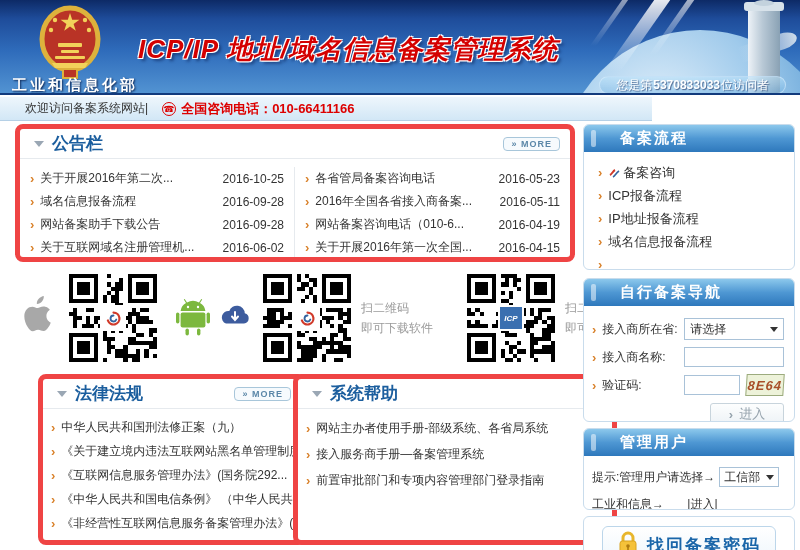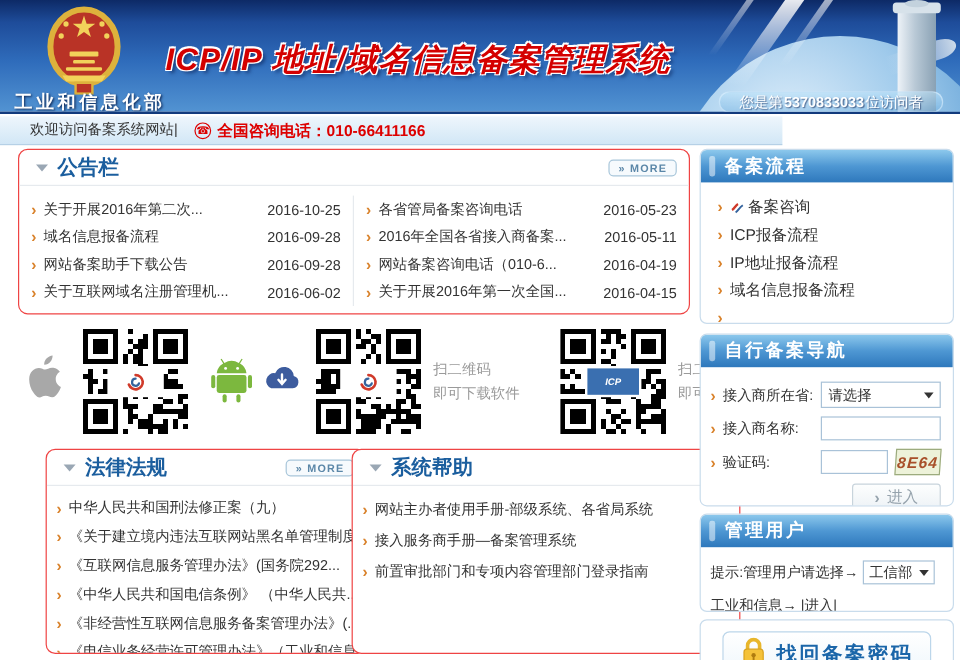--- a/index.html
+++ b/index.html
@@ -36,58 +36,58 @@
 
   
   .welcome{position:absolute;left:0;top:97px;width:652px;height:24px;display:flex;align-items:center;
     background:linear-gradient(180deg,#eef6fc,#d2e7f6);border-bottom:1px solid #b5d0e6;font-size:12px;color:#333;}
   .welcome .wtext{margin-left:25px;}
   .phone-icon{width:14px;height:14px;border:1px solid #d00;border-radius:50%;color:#d00;font-size:9px;line-height:12px;
     text-align:center;margin:0 5px 0 14px;flex:0 0 auto;}
   .hotline{color:#d00;font-weight:bold;font-size:13px;}
 
   
-  .panel{position:absolute;background:#fff;border:1px solid #ef4444;border-radius:8px;overflow:hidden;}
+  .panel{position:absolute;background:#fff;border:5px solid #ef4444;border-radius:8px;overflow:hidden;}
   .phead{display:flex;align-items:center;height:30px;padding:0 10px;border-bottom:1px solid #e6eaee;}
   .tri{width:0;height:0;border-left:5px solid transparent;border-right:5px solid transparent;border-top:6px solid #9aa7b4;margin:0 8px 0 4px;}
   .ptitle{color:#1b5e9e;font-size:17px;font-weight:bold;}
   .more{margin-left:auto;font-size:9px;font-weight:bold;color:#5b87a8;border:1px solid #a8c6da;border-radius:4px;
     padding:1px 7px;background:#f6fafd;letter-spacing:1px;cursor:pointer;white-space:nowrap;}
   .bullet{color:#d9822b;font-weight:bold;margin-right:6px;font-size:13px;flex:0 0 auto;}
 
   
   #ann{left:15px;top:124px;width:560px;height:138px;}
   .ann-cols{display:flex;padding-top:8px;}
   .acol{width:50%;padding:0 10px;}
   .acol.first{border-right:1px solid #e6eaee;}
   .arow{display:flex;align-items:center;height:23px;font-size:12px;color:#333;cursor:pointer;}
   .arow .t{flex:1;white-space:nowrap;overflow:hidden;}
   .arow .d{margin-left:6px;color:#333;}
 
   
   #qrsec{position:absolute;left:15px;top:268px;width:560px;height:100px;display:flex;align-items:center;}
   .qr{position:relative;width:88px;height:88px;flex:0 0 auto;}
   .qsvg{position:absolute;inset:0;width:100%;height:100%;}
-  .qr-logo{position:absolute;left:50%;top:50%;transform:translate(-50%,-50%);width:43px;height:22px;background:#fff;
+  .qr-logo{position:absolute;left:50%;top:50%;transform:translate(-50%,-50%);width:22px;height:22px;background:#fff;
     display:flex;align-items:center;justify-content:center;box-shadow:0 0 0 2px #fff;}
   .qr-logo.blue{background:#3a6fb0;}
   .qr-logo.blue span{color:#fff;font-size:8px;font-weight:bold;font-style:italic;}
   .qcap{margin-left:10px;font-size:12px;color:#9a9a9a;line-height:20px;flex:0 0 auto;}
 
   
   #laws{left:15px;top:374px;width:268px;height:171px;margin-left:23px;}
   #help{left:293px;top:374px;width:324px;height:171px;}
   .lrow{display:flex;align-items:center;height:24px;font-size:12px;color:#333;padding:0 8px;cursor:pointer;}
   .lrow .t{white-space:nowrap;overflow:hidden;}
   #help .lrow{height:26px;}
   .llist{padding-top:6px;}
 
   
   .rpanel{position:absolute;left:583px;width:212px;background:#fff;border:1px solid #c9dcec;border-radius:6px;overflow:hidden;}
-  .rhead{height:27px;display:flex;align-items:center;color:#fff;font-weight:bold;font-size:15px;padding-left:20px;position:relative;
+  .rhead{height:27px;display:flex;align-items:center;color:#fff;font-weight:bold;font-size:15px;padding-left:36px;position:relative;
     background:linear-gradient(180deg,#8cc8ec 0%,#4e97d3 50%,#2e78bc 100%);letter-spacing:2px;}
   .rhead:before{content:"";position:absolute;left:7px;top:5px;bottom:5px;width:5px;background:rgba(255,255,255,.5);border-radius:2px;}
   #process{top:124px;height:146px;}
   .plist{padding:9px 0 0 14px;}
   .prow{display:flex;align-items:center;height:23px;font-size:13px;color:#333;cursor:pointer;}
   .hot-icon{margin-right:2px;display:inline-flex;}
 
   #selfnav{top:278px;height:144px;}
   .form{padding:12px 10px 0 8px;font-size:12px;color:#333;}
   .frow{display:flex;align-items:center;margin-bottom:7px;}
@@ -104,21 +104,21 @@
   .enter{width:74px;height:22px;border:1px solid #c8d4dc;border-radius:3px;color:#96a3ad;font-size:13px;
     background:linear-gradient(#fdfefe,#edf2f6);display:flex;align-items:center;justify-content:center;cursor:pointer;}
   .enter .arr{margin-right:6px;font-weight:bold;}
 
   #admin{top:428px;height:82px;}
   .admin-body{padding:11px 8px 0 8px;font-size:12px;color:#333;}
   .aline{display:flex;align-items:center;}
   .mini-select{width:60px;height:20px;border:1px solid #a9c2d8;background:#fff;display:flex;align-items:center;
     justify-content:space-between;padding:0 4px;margin-left:4px;cursor:pointer;}
   .aline2{margin-top:9px;}
-  .aline2 .lnk{cursor:pointer;}
+  .aline2 .lnk{cursor:pointer;margin-left:20px;}
 
   #pwd{top:516px;height:60px;display:flex;justify-content:center;align-items:flex-start;padding-top:9px;}
   .pwd-btn{display:flex;align-items:center;border:1px solid #bcd6ea;border-radius:6px;padding:4px 14px;cursor:pointer;
     background:linear-gradient(#ffffff,#eef6fc);}
   .pwd-btn .txt{color:#1b66a9;font-weight:bold;font-size:17px;letter-spacing:2px;margin-left:8px;}
 </style>
 </head>
 <body>
 
 <div class="page">

